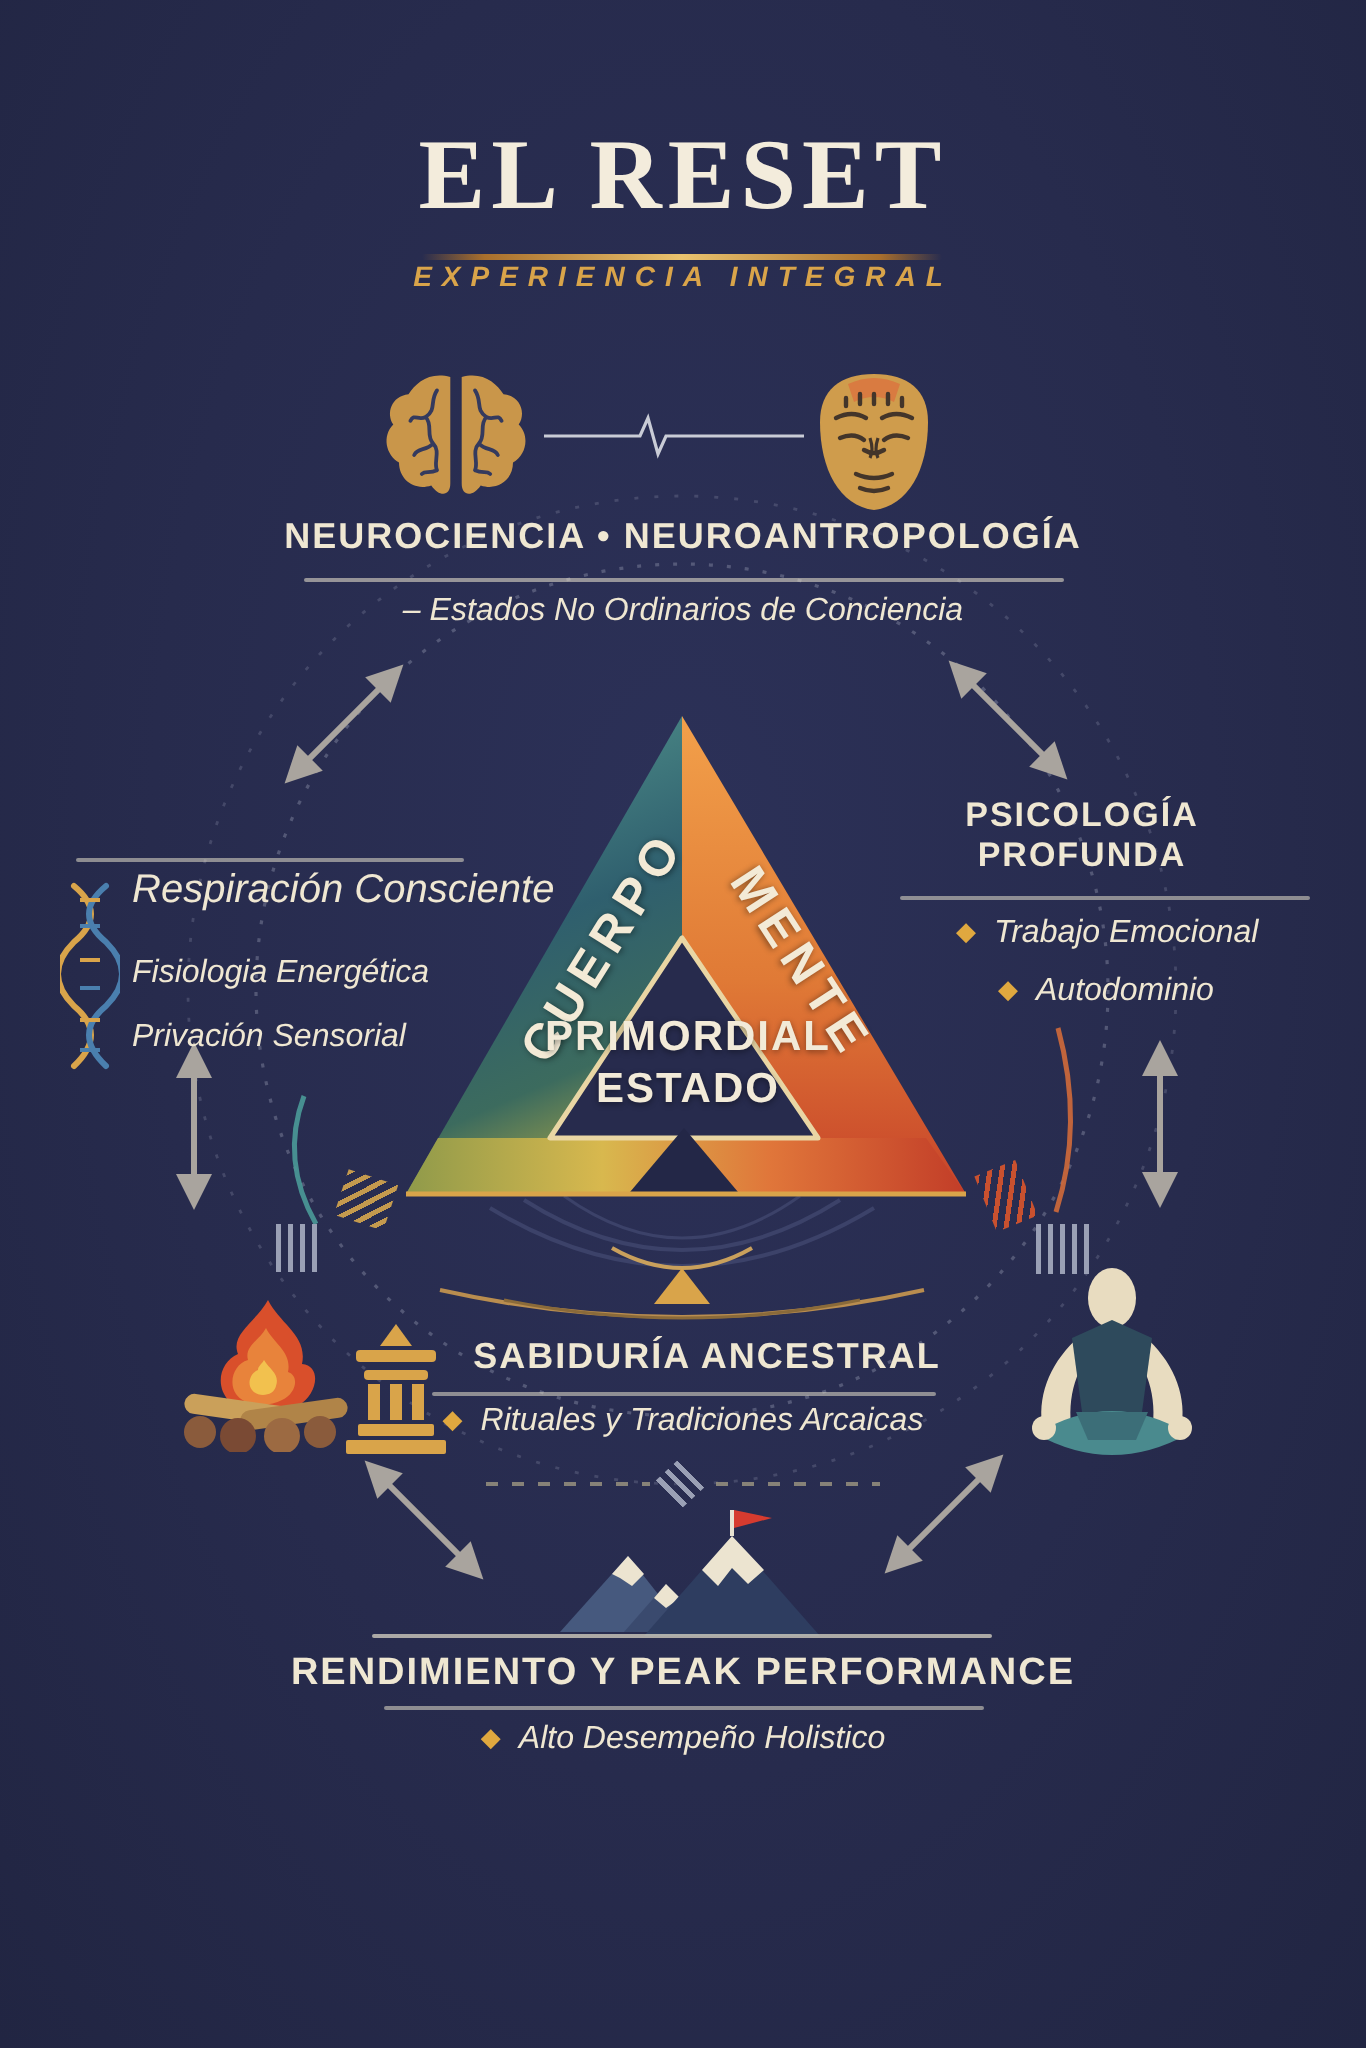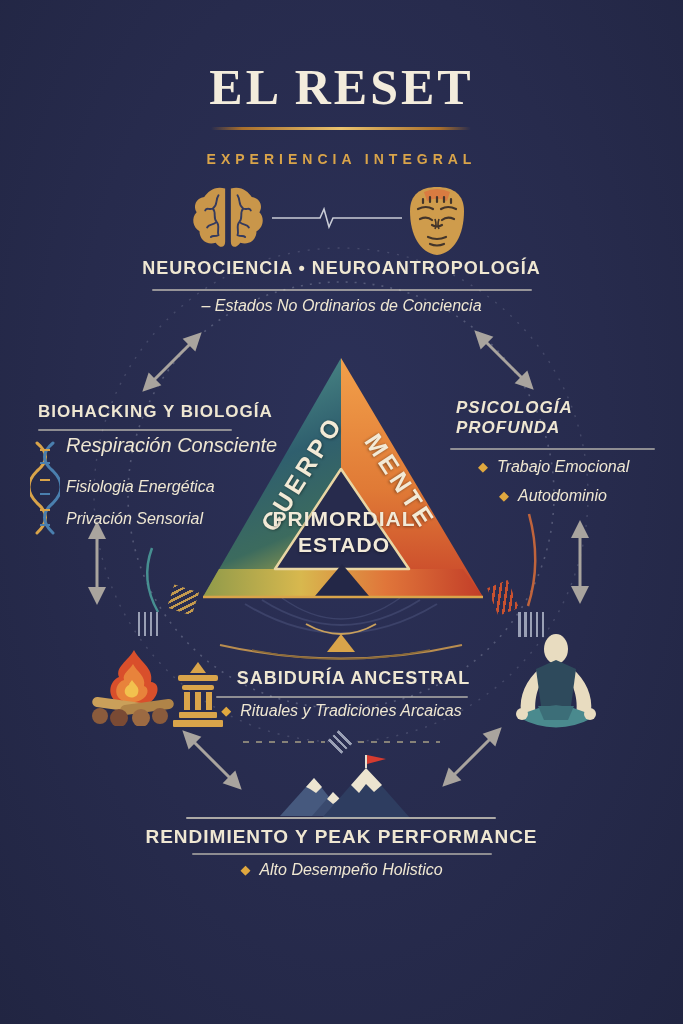--- a/index.html
+++ b/index.html
@@ -41,21 +41,21 @@
     <path d="M262,600 Q341,650 420,600" fill="none" stroke="#3c4269" stroke-width="2"></path>
     <path d="M282,598 Q341,640 400,598" fill="none" stroke="#3c4269" stroke-width="1.5"></path>
     <path d="M306,624 Q341,644 376,624" fill="none" stroke="#c9a05c" stroke-width="2"></path>
     <path d="M220,645 Q341,672 462,645" fill="none" stroke="#b98d4f" stroke-width="2"></path>
     <path d="M252,650 Q341,668 430,650" fill="none" stroke="#8a6a3a" stroke-width="1.5"></path>
     <polygon points="341,634 355,652 327,652" fill="#d9a44a"></polygon>
   </svg>
 
   <div class="abs ctr title" style="top:58px;">EL RESET</div>
   <div class="abs divider" style="top:127px;left:211px;width:260px;"></div>
-  <div class="abs ctr subtitle" style="top:151px;">EXPERIENCIA INTEGRAL</div>
+  <div class="abs ctr subtitle" style="top:130px;font-style:italic;">EXPERIENCIA INTEGRAL</div>
 
   <svg class="abs" style="left:190px;top:183px;" width="76" height="70" viewBox="0 0 80 72">
     <g fill="#c9964a">
       <path d="M37,5 C26,2 19,8 15,14 C6,15 3,24 7,30 C1,36 3,46 10,50 C10,59 18,65 27,62 C31,68 37,68 37,61 Z"></path>
       <path d="M43,5 C54,2 61,8 65,14 C74,15 77,24 73,30 C79,36 77,46 70,50 C70,59 62,65 53,62 C49,68 43,68 43,61 Z"></path>
     </g>
     <g fill="none" stroke="#343a5e" stroke-width="2" stroke-linecap="round">
       <path d="M30,12 C26,18 30,22 24,26 M24,26 C20,28 18,24 16,28 M24,26 C28,30 24,36 28,40 M28,40 C24,44 20,42 18,46 M28,40 C32,44 28,50 30,54 M30,54 C26,56 24,54 22,56"></path>
       <path d="M50,12 C54,18 50,22 56,26 M56,26 C60,28 62,24 64,28 M56,26 C52,30 56,36 52,40 M52,40 C56,44 60,42 62,46 M52,40 C48,44 52,50 50,54 M50,54 C54,56 56,54 58,56"></path>
     </g>
@@ -107,41 +107,40 @@
     <line x1="18" y1="16" x2="18" y2="72" stroke="#a9a49e" stroke-width="3"></line>
     <polygon points="18,2 9,20 27,20" fill="#a9a49e"></polygon>
       <polygon points="18,86 9,68 27,68" fill="#a9a49e"></polygon>
   </svg>
   <svg class="abs" style="left:454px;top:713px;transform:rotate(45deg);" width="36" height="88" viewBox="0 0 36 88">
     <line x1="18" y1="16" x2="18" y2="72" stroke="#a9a49e" stroke-width="3"></line>
     <polygon points="18,2 9,20 27,20" fill="#a9a49e"></polygon>
       <polygon points="18,86 9,68 27,68" fill="#a9a49e"></polygon>
   </svg>
 
-  <div class="abs h small-head" style="left:38px;top:402px;">BIOHACKING Y BIOLOGÍA</div>
   <div class="abs rule" style="left:38px;top:429px;width:194px;opacity:.7;"></div>
   <svg class="abs" style="left:30px;top:441px;" width="30" height="95" viewBox="0 0 30 95">
     <path d="M7,2 Q24,16 7,30 Q-9,46 7,62 Q24,76 7,92" fill="none" stroke="#d9a44a" stroke-width="3" stroke-linecap="round"></path>
     <path d="M23,2 Q6,16 23,30 Q39,46 23,62 Q6,76 23,92" fill="none" stroke="#4a7fae" stroke-width="3" stroke-linecap="round"></path>
     <g stroke="#d9a44a" stroke-width="2">
         <line x1="10" y1="9" x2="20" y2="9"></line>
         <line x1="10" y1="39" x2="20" y2="39"></line>
         <line x1="10" y1="69" x2="20" y2="69"></line>
       </g>
     <g stroke="#4a7fae" stroke-width="2">
         <line x1="10" y1="22" x2="20" y2="22"></line>
         <line x1="10" y1="53" x2="20" y2="53"></line>
         <line x1="10" y1="84" x2="20" y2="84"></line>
       </g>
   </svg>
   <div class="abs it" style="left:66px;top:434px;font-size:20px;">Respiración Consciente</div>
   <div class="abs it" style="left:66px;top:478px;font-size:16px;">Fisiologia Energética</div>
   <div class="abs it" style="left:66px;top:510px;font-size:16px;">Privación Sensorial</div>
 
-  <div class="abs h small-head" style="left:456px;top:398px;width:210px;text-align:left;font-style:italic;">PSICOLOGÍA PROFUNDA</div>
+  <div class="abs h small-head" style="left:436px;top:398px;width:210px;text-align:center;">PSICOLOGÍA PROFUNDA</div>
   <div class="abs rule" style="left:450px;top:448px;width:205px;opacity:.7;"></div>
   <div class="abs it" style="left:478px;top:458px;font-size:16px;"><span class="bullet">◆</span><span>Trabajo Emocional</span></div>
   <div class="abs it" style="left:478px;top:487px;font-size:16px;margin-left:21px;"><span class="bullet">◆</span><span>Autodominio</span></div>
 
   <div class="abs" style="left:197px;top:356px;width:290px;height:246px;">
     <svg width="290" height="246" viewBox="0 0 290 246">
       <defs>
         <linearGradient id="gL" x1="0.1" y1="0" x2="0.35" y2="1">
           <stop offset="0" stop-color="#55988f"></stop>
             <stop offset="0.5" stop-color="#2f5f6e"></stop>

